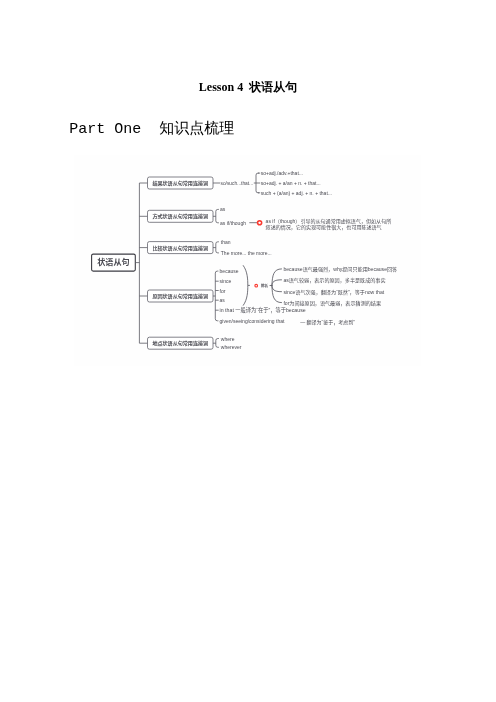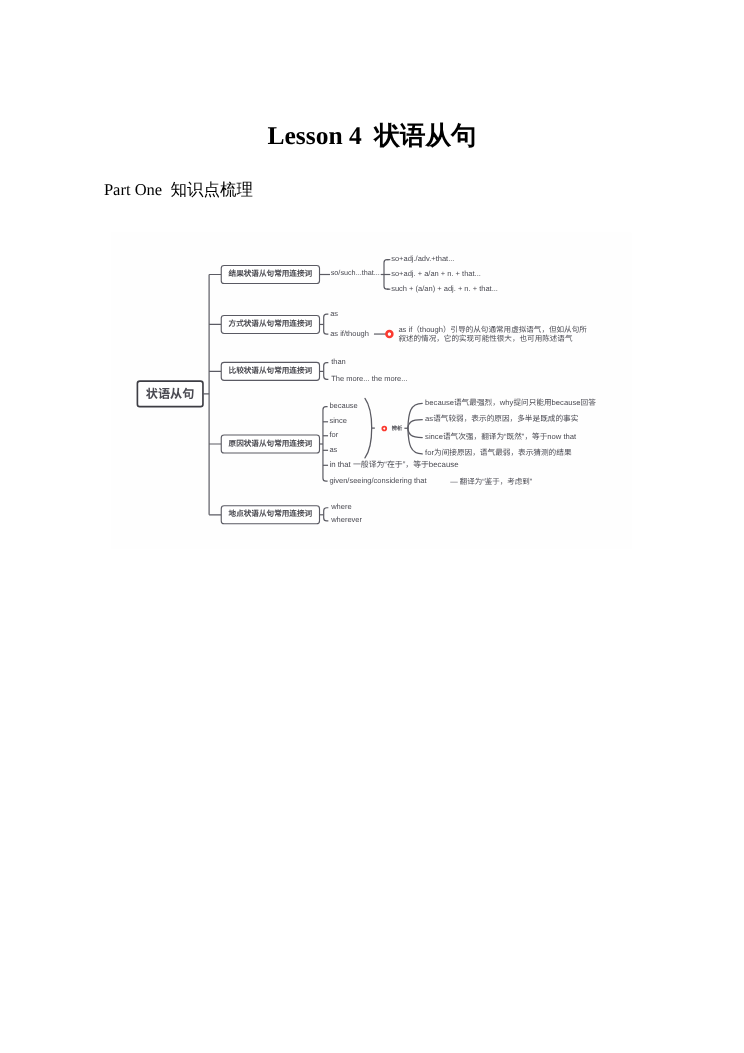--- a/index.html
+++ b/index.html
@@ -2,23 +2,23 @@
 <html><head>
 <meta charset="utf-8">
 <title>Lesson 4</title>
 <style>
   html,body{margin:0;padding:0;}
   body{width:496px;height:702px;background:#ffffff;
        font-family:"Liberation Serif",serif;overflow:hidden;
        -webkit-font-smoothing:antialiased;}
   .page{position:relative;width:496px;height:702px;background:#fff;}
   .doc-title{position:absolute;left:0;top:78.5px;width:496px;text-align:center;
-       font-family:"Liberation Serif",serif;font-weight:bold;font-size:17px;color:#000;white-space:pre;}
+       font-family:"Liberation Serif",serif;font-weight:bold;font-size:12px;color:#000;white-space:pre;}
   .section-head{position:absolute;left:69.3px;top:118.6px;
-       font-family:Liberation Serif, serif;font-size:11px;color:#000;white-space:pre;}
+       font-family:Liberation Mono, monospace;font-size:15px;color:#000;white-space:pre;}
   .mindmap{position:absolute;left:75px;top:155px;width:346px;height:211px;
        background:transparent;text-align:center;}
   .mm-bg{position:absolute;left:74.2px;top:155.2px;width:347px;height:211.3px;background:#fefefe;}
   svg.mm{position:absolute;left:0;top:0;width:346px;height:211px;display:block;}
   svg.mm text{font-family:"Liberation Sans","Noto Sans CJK SC",sans-serif;fill:#4a4a52;}
 </style>
 </head>
 <body>
 
 <div class="page">

